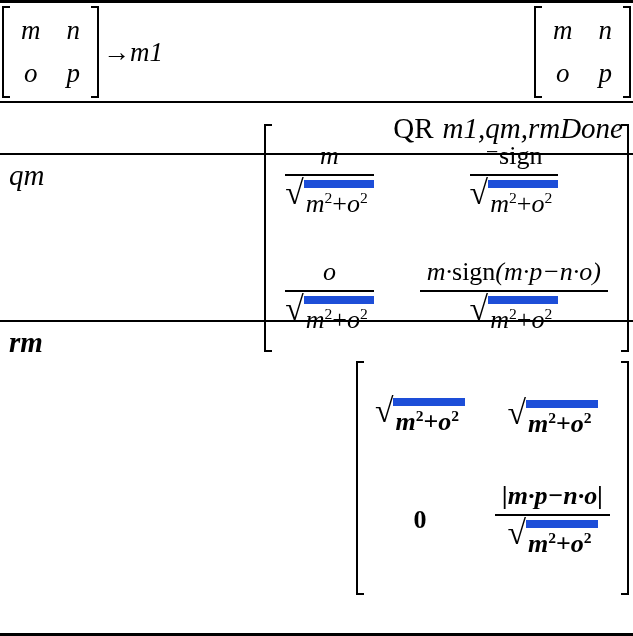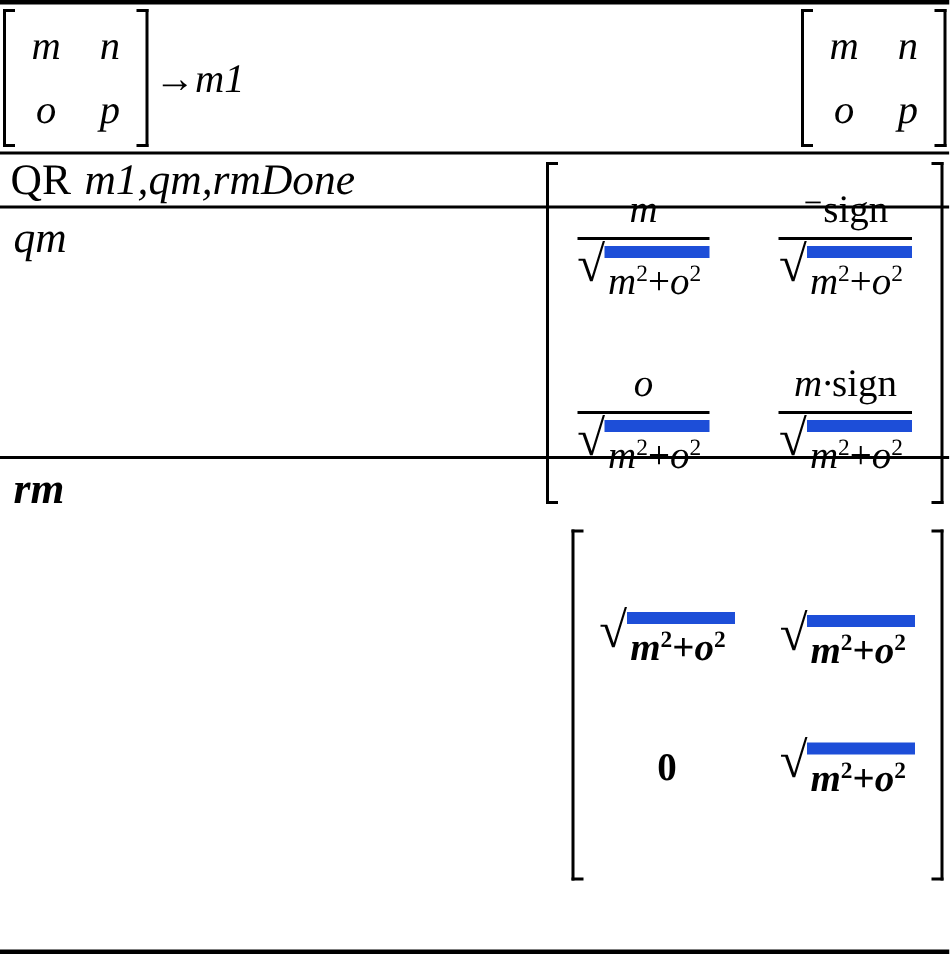--- a/index.html
+++ b/index.html
@@ -9,21 +9,21 @@
     font-family: "Liberation Serif", "DejaVu Serif", serif;
     font-size: 26px;
     border-top: 3px solid #000; border-bottom: 3px solid #000;
     box-sizing: border-box;
     display: flex; flex-direction: column;
     overflow: hidden; position: relative;
   }
   .row { border-bottom: 2px solid #000; display: flex; align-items: center; position: relative; box-sizing: border-box; }
   .row:last-child { border-bottom: none; }
   .row-1 { height: 100px; padding: 0 2px; justify-content: space-between; }
-  .row-2 { height: 36px; padding: 1px 7px; justify-content: flex-start; font-size: 29px; }
+  .row-2 { height: 52px; padding: 1px 7px; justify-content: flex-end; font-size: 29px; }
   .row-3 { height: 167px; }
   .row-4 { flex: 1; font-weight: bold; }
 
   .it { font-style: italic; }
   .op, .fn, .neg { font-style: normal; }
   .entry-label { position: absolute; left: 9px; top: 4px; font-size: 29px; font-style: italic; }
   .args { margin-left: 9px; }
   .result { margin-right: 3px; }
 
   
@@ -136,20 +136,21 @@
                 <span class="rsign">√</span>
                 <span class="rad"><span class="it">m</span><sup class="sup">2</sup><span class="op">+</span><span class="it">o</span><sup class="sup">2</sup></span>
               </span>
           </span>
         </span>
 
         <span class="frac">
           <span class="fnum">
             <span class="it">m·</span>
               <span class="fn">sign</span>
+              <span class="it">(m·p−n·o)</span>
           </span>
           <span class="fden">
             <span class="sqrt">
                 <span class="rsign">√</span>
                 <span class="rad"><span class="it">m</span><sup class="sup">2</sup><span class="op">+</span><span class="it">o</span><sup class="sup">2</sup></span>
               </span>
           </span>
         </span>
 
       </span>
@@ -175,20 +176,23 @@
             <span class="sqrt">
                 <span class="rsign">√</span>
                 <span class="rad"><span class="it">m</span><sup class="sup">2</sup><span class="op">+</span><span class="it">o</span><sup class="sup">2</sup></span>
               </span>
           </span>
         </span>
 
         <span class="op">0</span>
 
         <span class="frac">
+          <span class="fnum">
+              <span class="it">|m·p−n·o|</span>
+            </span>
           <span class="fden">
             <span class="sqrt">
                 <span class="rsign">√</span>
                 <span class="rad"><span class="it">m</span><sup class="sup">2</sup><span class="op">+</span><span class="it">o</span><sup class="sup">2</sup></span>
               </span>
           </span>
         </span>
 
       </span>
       <span class="br r"></span>

